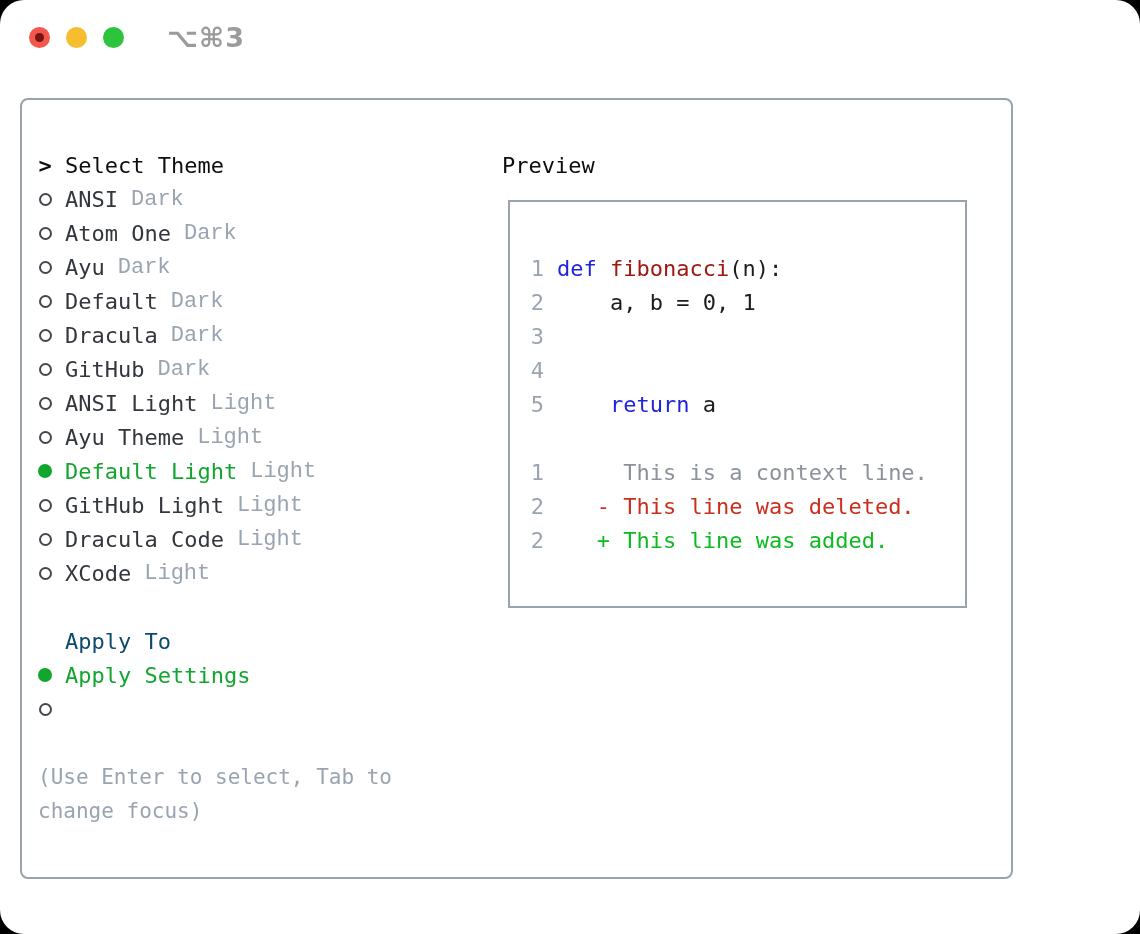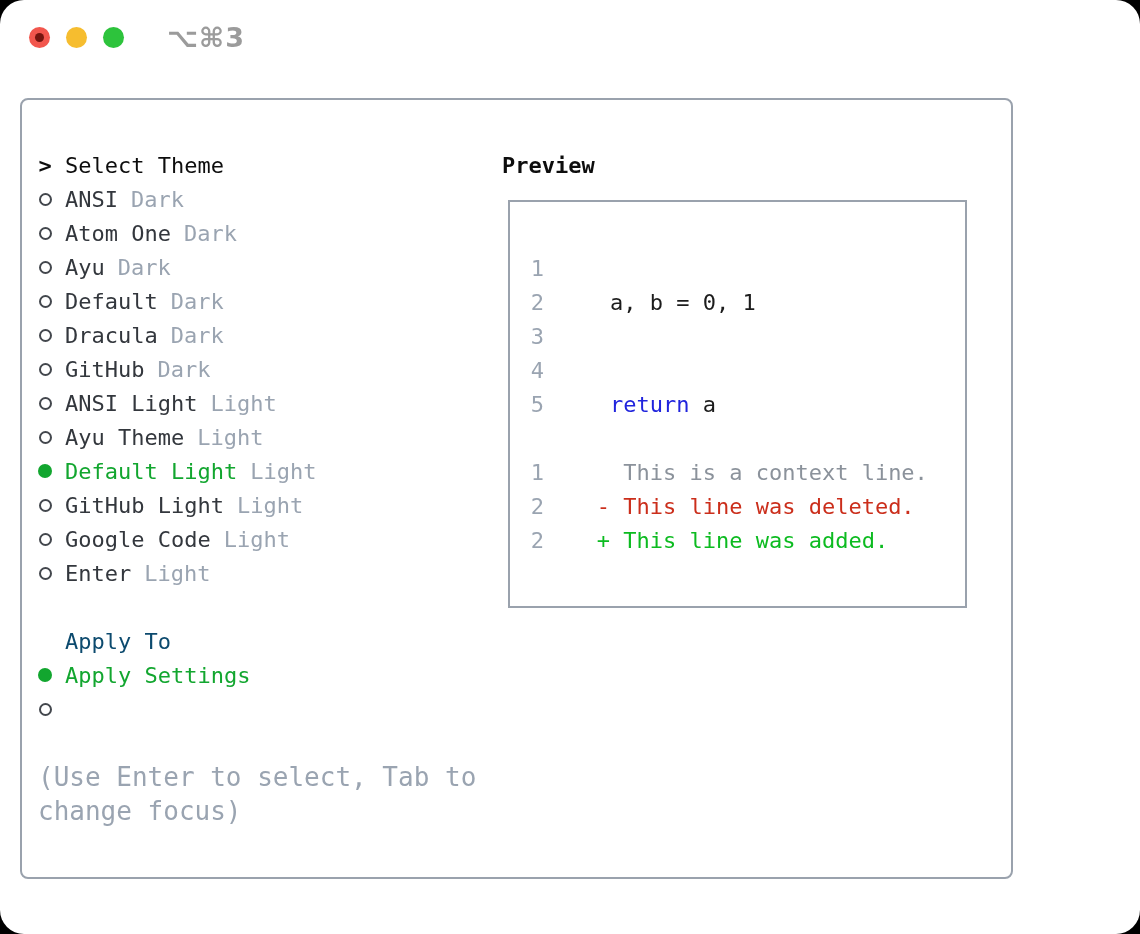--- a/index.html
+++ b/index.html
@@ -21,27 +21,27 @@
          border:2px solid var(--border,#9aa2ad);border-radius:8px;background:#fff;}
   
   .left-col{position:absolute;left:38px;top:148px;font-size:22px;}
   .row{height:34px;display:flex;align-items:center;}
   .marker{width:14px;margin-right:13px;display:flex;justify-content:center;align-items:center;flex:none;}
   .prompt{color:#0d0d0d;font-weight:bold;font-size:22px;}
   .ring{width:13px;height:13px;box-sizing:border-box;border:2px solid var(--marker-ring,#43474d);border-radius:50%;}
   .dot{width:14px;height:14px;border-radius:50%;background:var(--green,#12a62f);}
   .title-label{font-weight:normal;color:#0d0d0d;}
   .tname{color:var(--item-text,#33373d);white-space:pre;}
-  .variant{color:var(--muted,#9aa4b1);margin-left:13px;white-space:pre;}
+  .variant{color:var(--muted,#9aa4b1);margin-left:13px;white-space:pre;font-family:Liberation Mono, monospace;}
   .selected .tname{color:var(--green,#12a62f);}
   .apply-label{color:#0c4a6e;}
-  .hint{height:34px;display:flex;align-items:center;color:var(--muted,#9aa4b1);font-size:26px;white-space:pre;}
+  .hint{height:34px;display:flex;align-items:center;color:var(--muted,#9aa4b1);font-size:21px;white-space:pre;}
   
   .preview-title{position:absolute;left:502px;top:148px;height:34px;display:flex;align-items:center;
-         font-size:22px;font-weight:bold;color:#0d0d0d;}
+         font-size:22px;font-weight:normal;color:#0d0d0d;}
   .preview-box{position:absolute;left:508px;top:200px;width:459px;height:408px;box-sizing:border-box;
          border:2px solid var(--border,#9aa2ad);background:#fff;}
   .code{position:absolute;left:530px;top:251px;font-size:22px;}
   .pline{height:34px;display:flex;align-items:center;}
   .lnum{width:14px;margin-right:13px;text-align:right;color:var(--linenum,#9aa4b1);flex:none;}
   .ptext{white-space:pre;color:var(--text-dark,#1c1c1c);}
   .tk-kw{color:var(--keyword,#2024dd);}
   .tk-fn{color:var(--function,#a01712);}
   .tk-pl{color:var(--text-dark,#1c1c1c);}
   .diff-context .ptext{color:var(--context,#8b929b);}
@@ -139,28 +139,28 @@
       <span class="marker">
             <span class="ring"></span>
           </span>
       <span class="tname">GitHub Light</span>
       <span class="variant">Light</span>
     </div>
     <div class="row">
       <span class="marker">
             <span class="ring"></span>
           </span>
-      <span class="tname">Google Code</span>
-      <span class="variant">Light</span>
-    </div>
-    <div class="row">
-      <span class="marker">
-            <span class="ring"></span>
-          </span>
-      <span class="tname">Enter</span>
+      <span class="tname">Dracula Code</span>
+      <span class="variant">Light</span>
+    </div>
+    <div class="row">
+      <span class="marker">
+            <span class="ring"></span>
+          </span>
+      <span class="tname">XCode</span>
       <span class="variant">Light</span>
     </div>
 
     <div class="row"></div>
 
     <div class="row">
       <span class="marker"></span>
       <span class="apply-label">Apply To</span>
     </div>
     <div class="row selected">
@@ -180,20 +180,21 @@
     <div class="hint">(Use Enter to select, Tab to</div>
     <div class="hint">change focus)</div>
   </div>
 
   <div class="preview-title">Preview</div>
   <div class="preview-box"></div>
 
   <div class="code">
     <div class="pline">
       <span class="lnum">1</span>
+      <span class="ptext"><span class="tk-kw">def</span><span class="tk-pl"> </span><span class="tk-fn">fibonacci</span><span class="tk-pl">(n):</span></span>
     </div>
     <div class="pline">
       <span class="lnum">2</span>
       <span class="ptext"><span class="tk-pl">    a, b = 0, 1</span></span>
     </div>
     <div class="pline">
       <span class="lnum">3</span>
     </div>
     <div class="pline">
       <span class="lnum">4</span>

